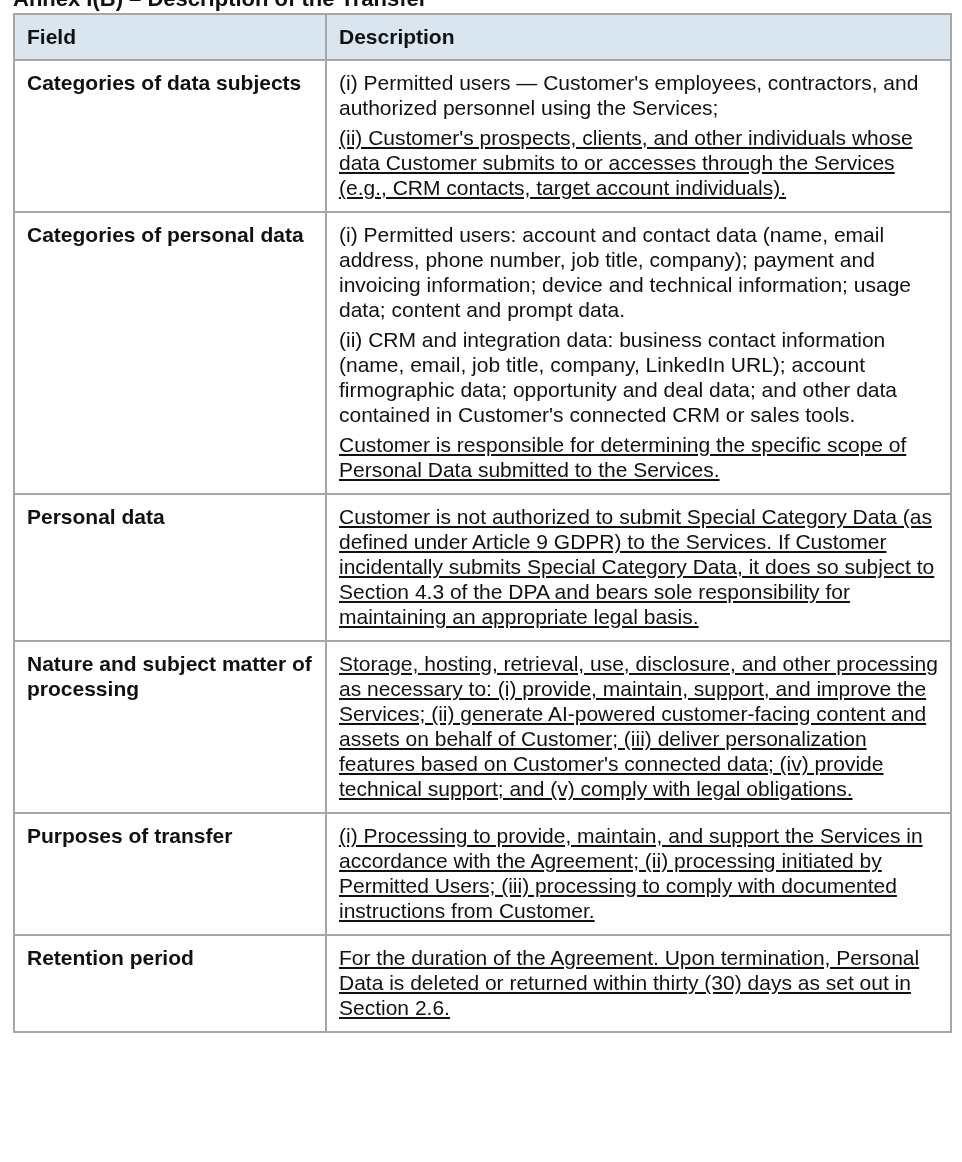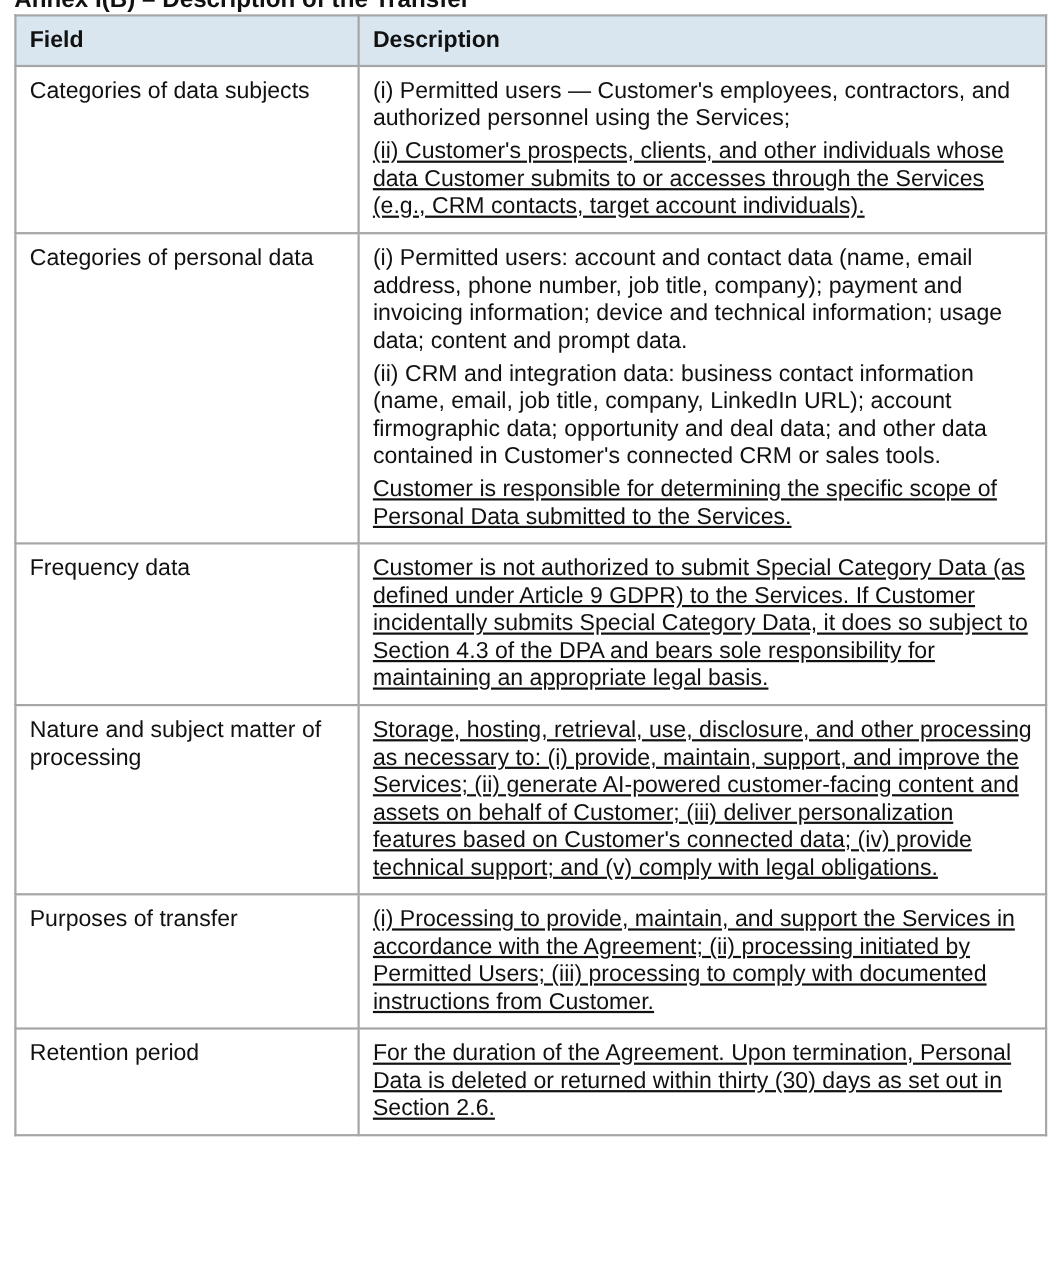--- a/index.html
+++ b/index.html
@@ -42,21 +42,21 @@
   }
   table.annex th {
     background: #d9e6f0;
     font-weight: bold;
     padding-top: 9px;
     padding-bottom: 10px;
   }
   col.c-field { width: 312px; }
   col.c-desc { width: 625px; }
   td.field {
-    font-weight: normal;
+    font-weight: bold;
   }
   td.desc p {
     margin: 0 0 5px 0;
   }
   td.desc p:last-child {
     margin-bottom: 0;
     text-decoration: underline;
   }
 </style>
 </head>
@@ -85,21 +85,21 @@
     </tr>
     <tr>
       <td class="field">Categories of personal data</td>
       <td class="desc">
         <p>(i) Permitted users: account and contact data (name, email address, phone number, job title, company); payment and invoicing information; device and technical information; usage data; content and prompt data.</p>
         <p>(ii) CRM and integration data: business contact information (name, email, job title, company, LinkedIn URL); account firmographic data; opportunity and deal data; and other data contained in Customer's connected CRM or sales tools.</p>
         <p>Customer is responsible for determining the specific scope of Personal Data submitted to the Services.</p>
       </td>
     </tr>
     <tr>
-      <td class="field">Frequency data</td>
+      <td class="field">Personal data</td>
       <td class="desc">
         <p>Customer is not authorized to submit Special Category Data (as defined under Article 9 GDPR) to the Services. If Customer incidentally submits Special Category Data, it does so subject to Section 4.3 of the DPA and bears sole responsibility for maintaining an appropriate legal basis.</p>
       </td>
     </tr>
     <tr>
       <td class="field">Nature and subject matter of processing</td>
       <td class="desc">
         <p>Storage, hosting, retrieval, use, disclosure, and other processing as necessary to: (i) provide, maintain, support, and improve the Services; (ii) generate AI-powered customer-facing content and assets on behalf of Customer; (iii) deliver personalization features based on Customer's connected data; (iv) provide technical support; and (v) comply with legal obligations.</p>
       </td>
     </tr>

